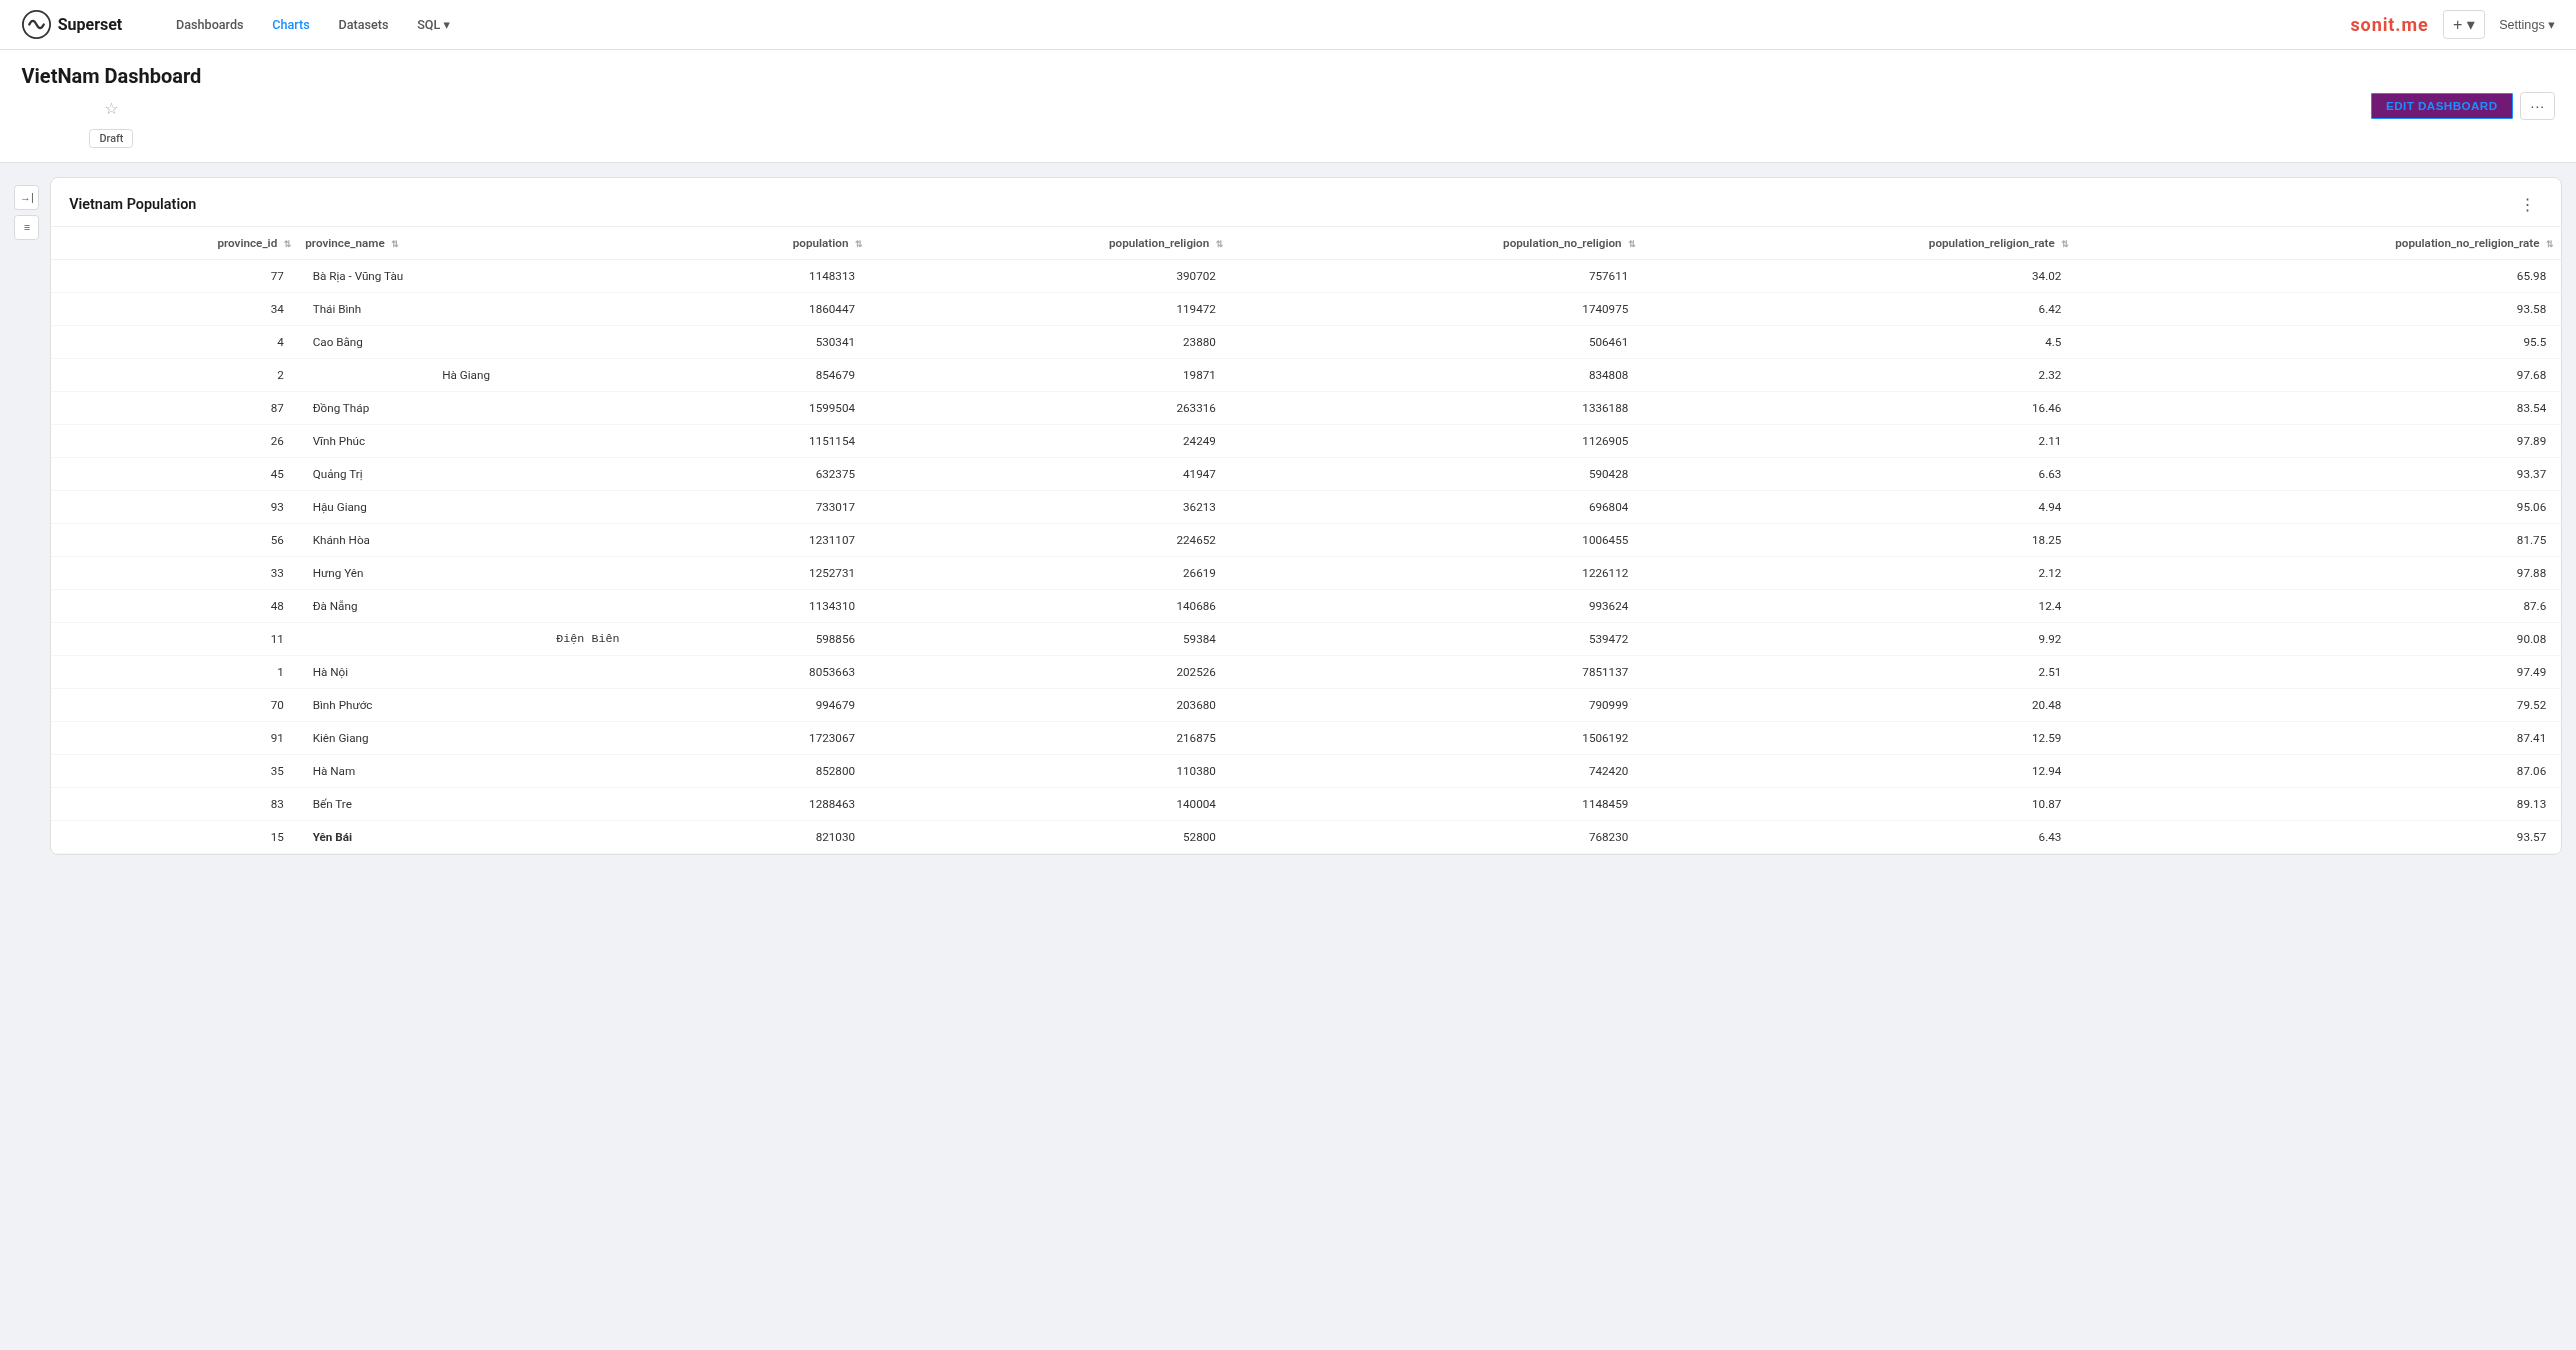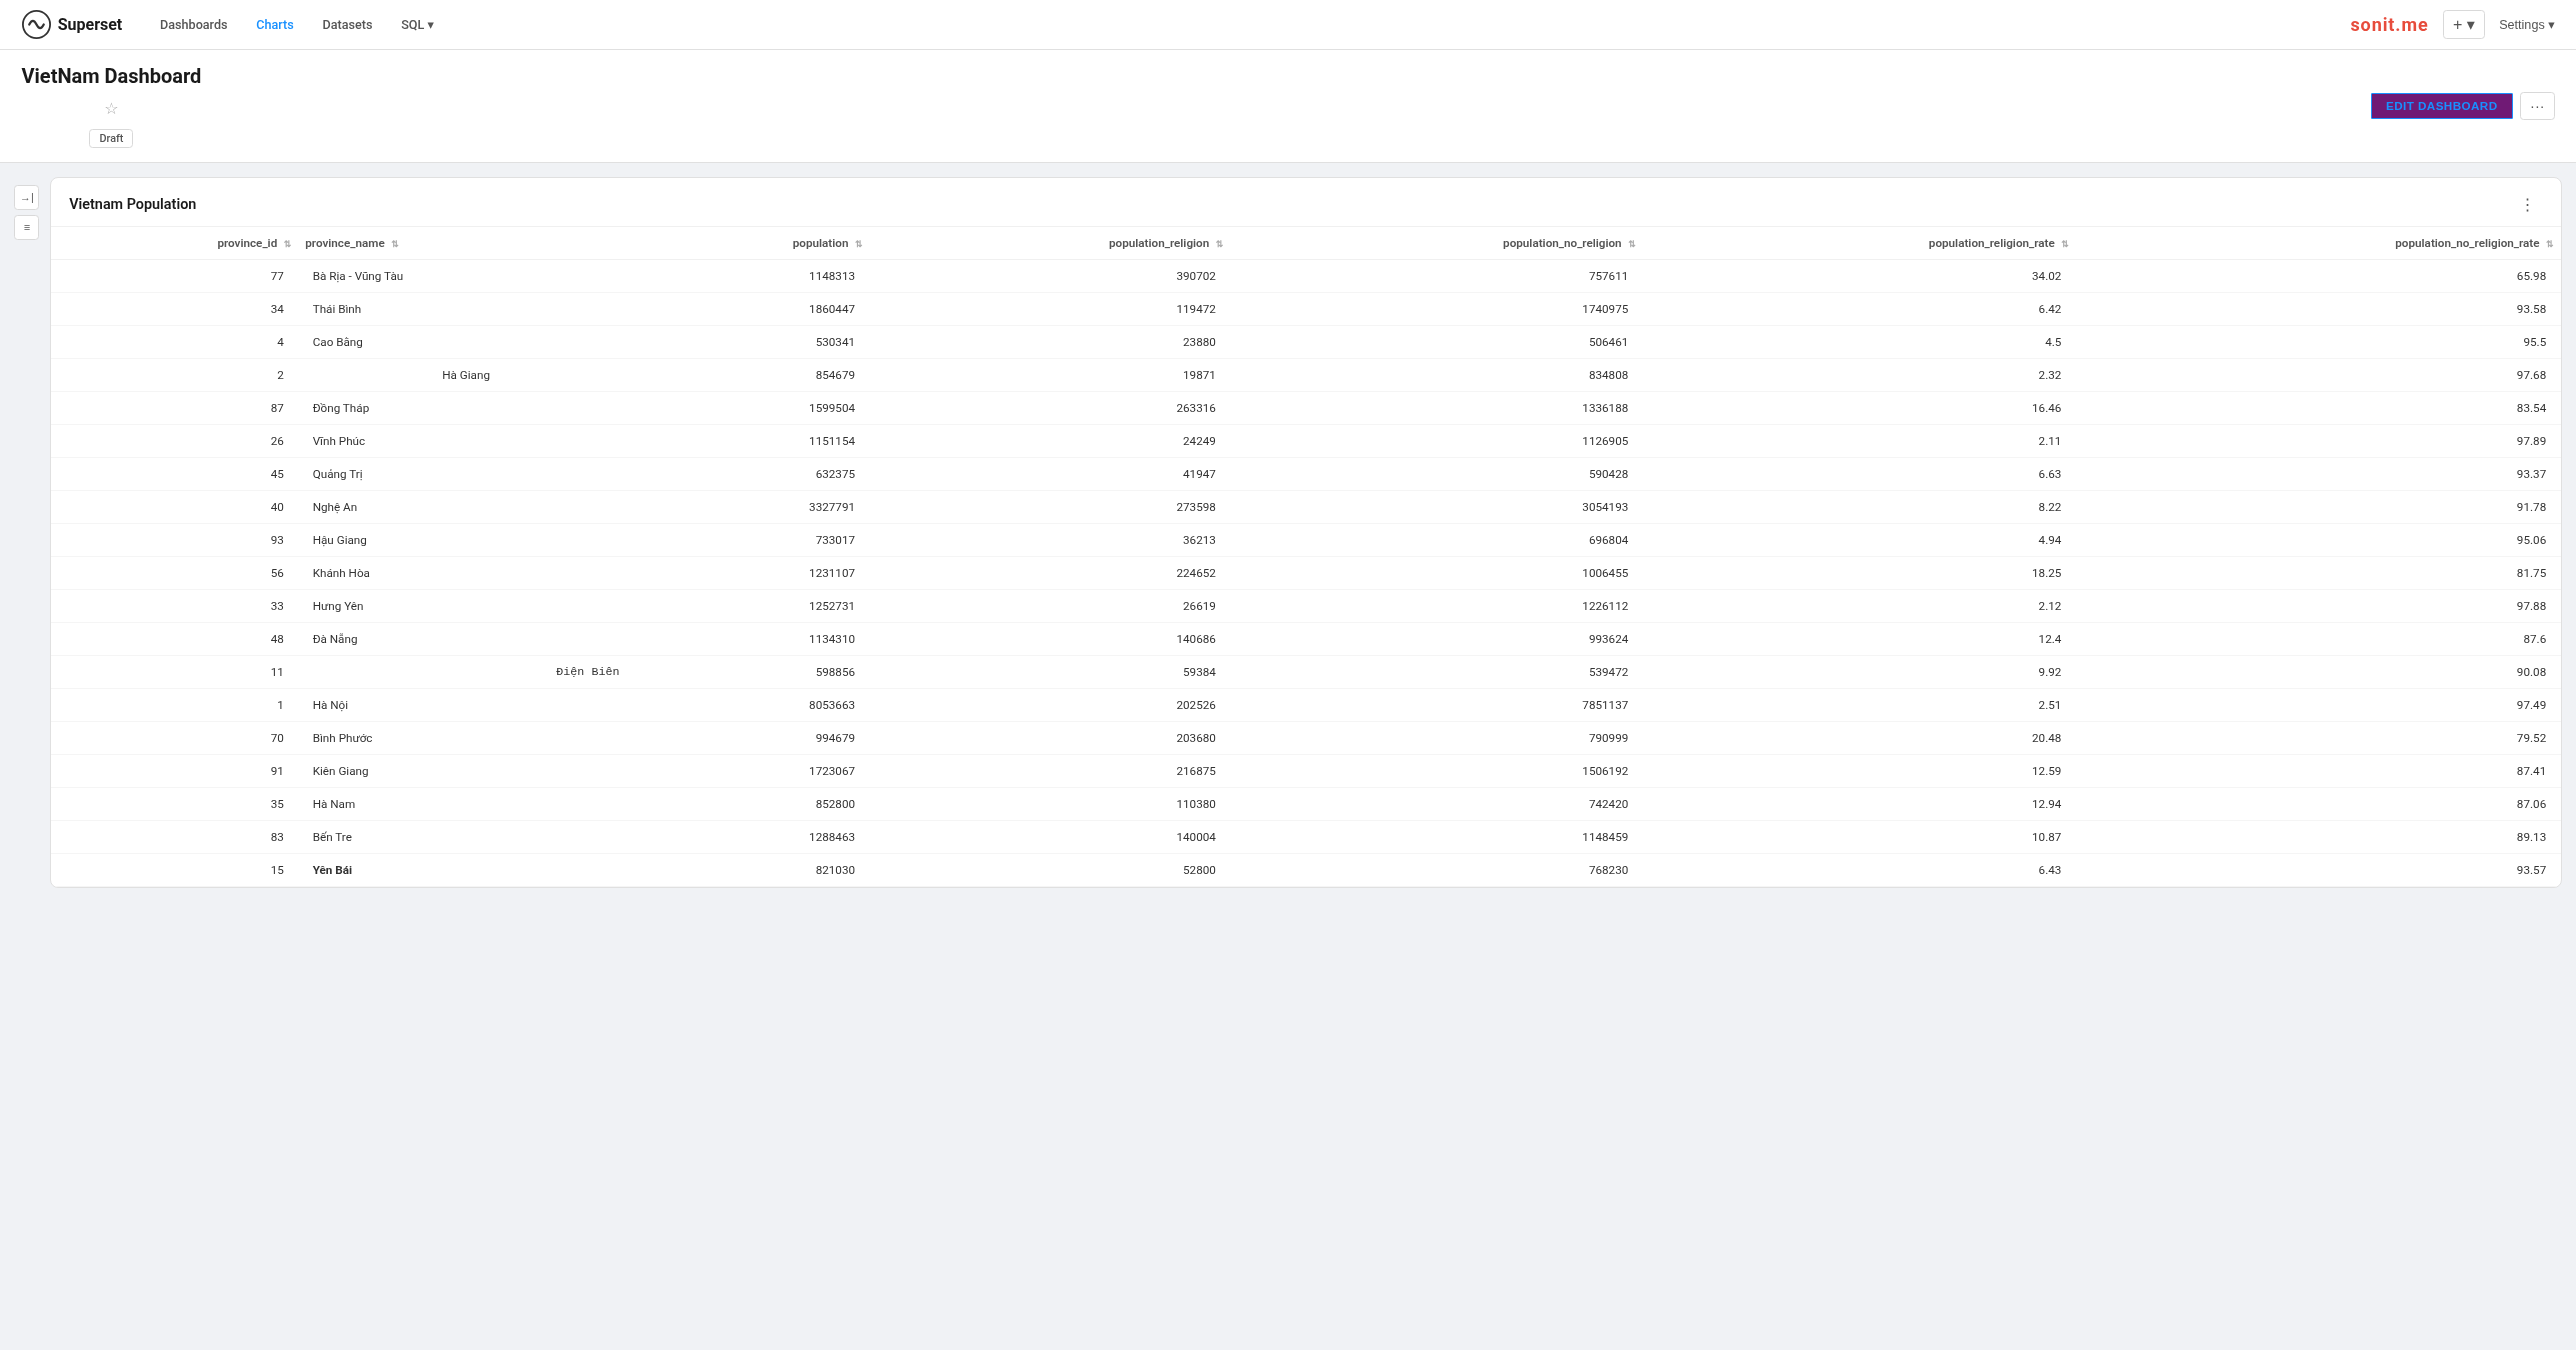--- a/index.html
+++ b/index.html
@@ -4,21 +4,21 @@
   <style>
     * { box-sizing: border-box; margin: 0; padding: 0; }
     body { font-family: -apple-system, BlinkMacSystemFont, 'Segoe UI', Roboto, sans-serif; background: #f0f2f5; color: #333; font-size: 12.6px; }
 
     
     .navbar {
       display: flex; align-items: center; justify-content: space-between;
       background: #fff; height: 50px; padding: 0 21.5px;
       border-bottom: 0.9px solid #e0e0e0; position: sticky; top: 0; z-index: 100;
     }
-    .navbar-left { display: flex; align-items: center; gap: 27px; }
+    .navbar-left { display: flex; align-items: center; gap: 43px; }
     .navbar-brand { display: flex; align-items: center; gap: 7.2px; font-size: 16px; font-weight: 700; color: #1a1a1a; }
     .brand-icon { width: 29px; height: 29px; }
     .nav-links { display: flex; gap: 7.2px; }
     .nav-link {
       padding: 7.2px 10.8px; color: #555; font-size: 12.6px; font-weight: 500;
       cursor: pointer; border-radius: 3.6px; text-decoration: none;
     }
     .nav-link.active { color: #1890ff; }
     .navbar-right { display: flex; align-items: center; gap: 14.4px; }
     .brand-name { color: #e74c3c; font-size: 18px; font-weight: 700; letter-spacing: 0.9px; }
@@ -242,29 +242,20 @@
               <tr>
                 <td>45</td>
                 <td style="text-align: left;">Quảng Trị</td>
                 <td>632375</td>
                 <td>41947</td>
                 <td>590428</td>
                 <td>6.63</td>
                 <td>93.37</td>
               </tr>
               <tr>
-                <td>40</td>
-                <td style="text-align: left;">Nghệ An</td>
-                <td>3327791</td>
-                <td>273598</td>
-                <td>3054193</td>
-                <td>8.22</td>
-                <td>91.78</td>
-              </tr>
-              <tr>
                 <td>93</td>
                 <td style="text-align: left;">Hậu Giang</td>
                 <td>733017</td>
                 <td>36213</td>
                 <td>696804</td>
                 <td>4.94</td>
                 <td>95.06</td>
               </tr>
               <tr>
                 <td>56</td>

